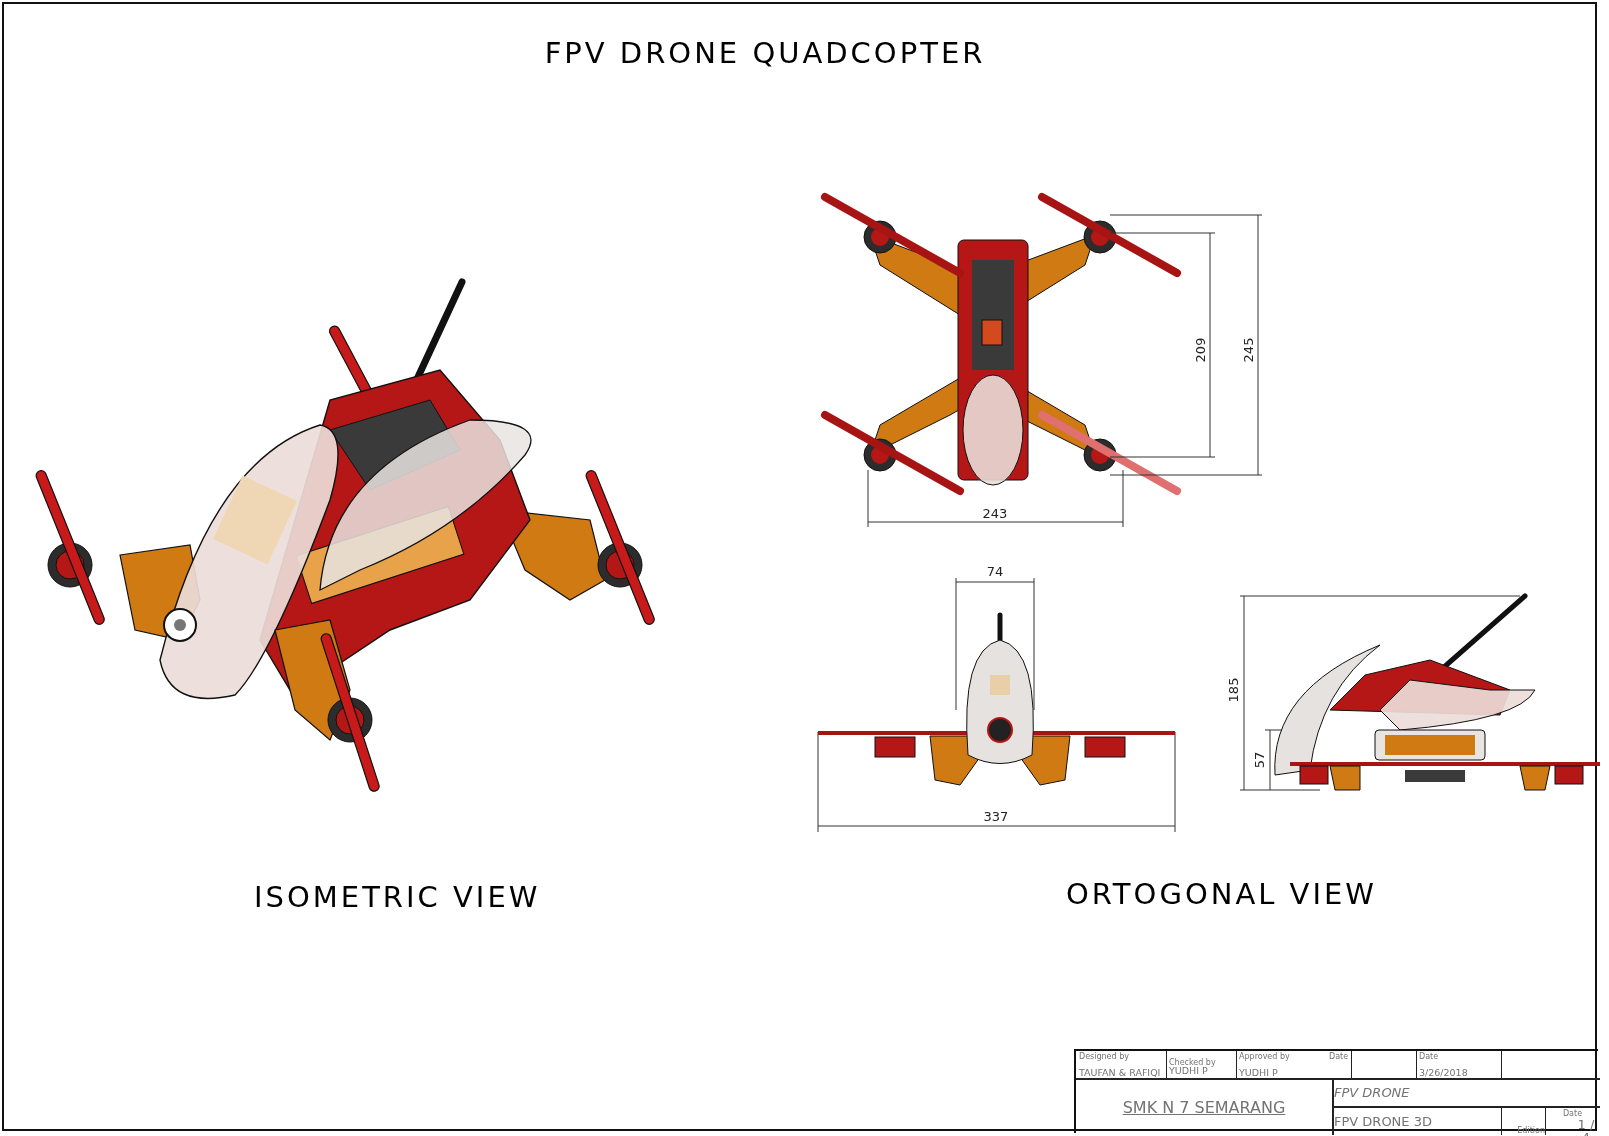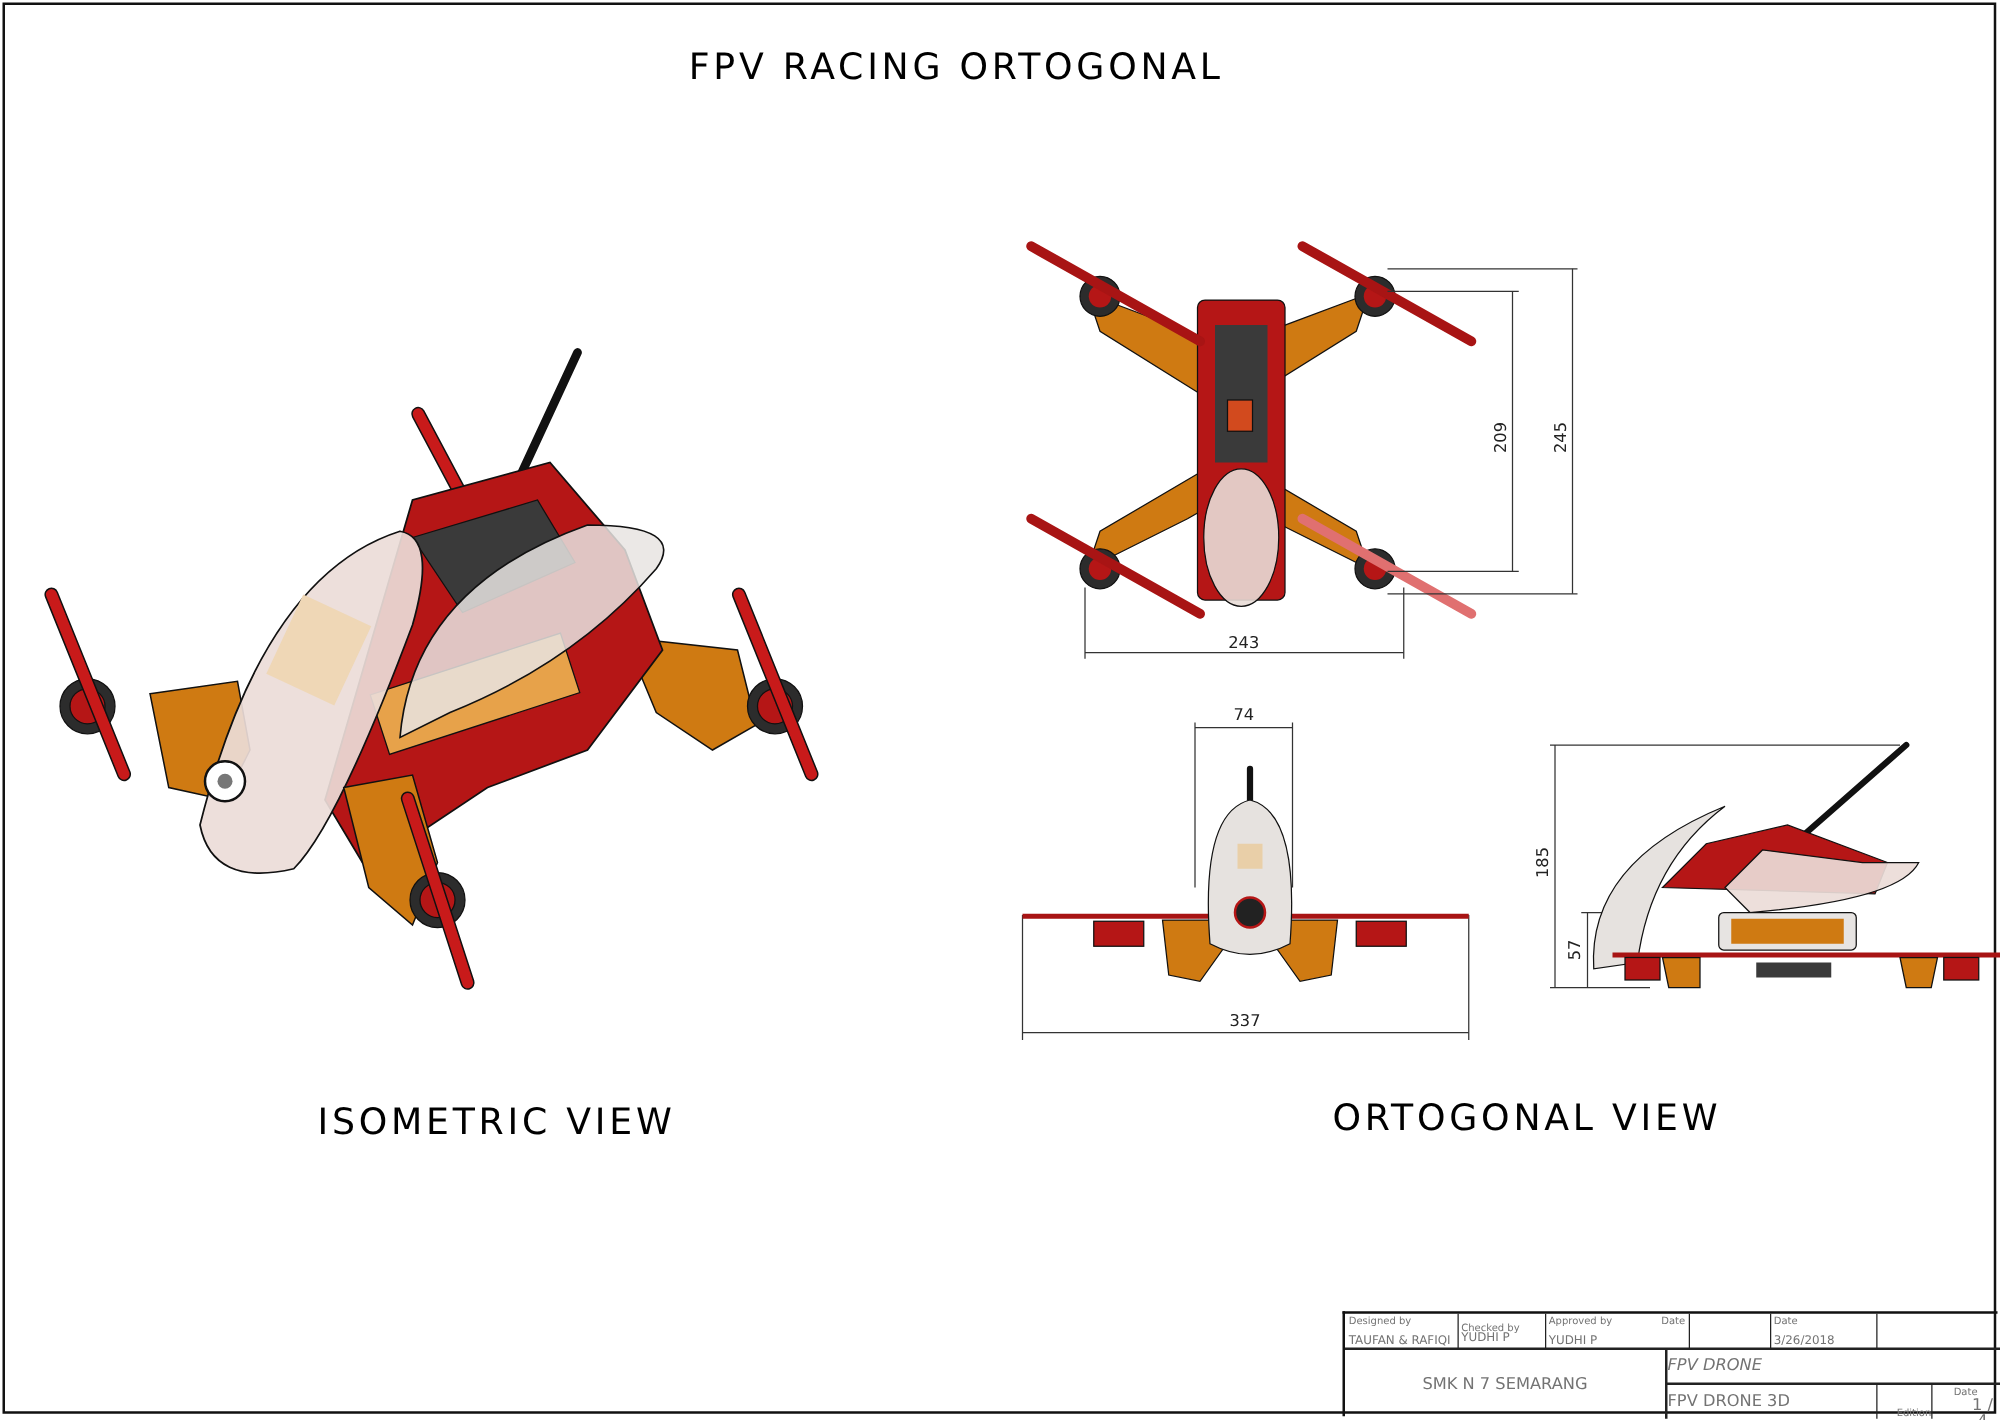--- a/index.html
+++ b/index.html
@@ -20,21 +20,21 @@
   .tb .lbl { font-size: 8px; position: absolute; left: 3px; top: 1px; }
   .tb .val { font-size: 9.5px; position: absolute; left: 3px; bottom: 1px; }
   .tb .vline { position: absolute; width: 1px; background: #222; }
   .tb .hline { position: absolute; height: 2px; background: #222; }
 </style>
 </head>
 <body>
 
 <div class="frame"></div>
 
-<div class="title">FPV RACING ORTOGONAL</div>
+<div class="title">FPV DRONE QUADCOPTER</div>
 
 <svg class="drawing" style="left:30px; top:270px;" width="660" height="540" viewBox="0 0 660 540">
 
   <g>
     <rect x="316" y="52" width="10" height="80" rx="5" fill="#c81a1a" stroke="#111" stroke-width="1.2" transform="rotate(-28 321 92)"></rect>
   </g>
 
   <line x1="375" y1="135" x2="432" y2="12" stroke="#111" stroke-width="7" stroke-linecap="round"></line>
 
   <path d="M470 240 L560 250 L575 310 L540 330 L495 300 Z" fill="#cf7a12" stroke="#111" stroke-width="1.2"></path>
@@ -191,21 +191,21 @@
     <span class="val">YUDHI P</span>
   </div>
   <div class="cell" style="left:250px; top:0; width:25px; height:28px;">
     <span class="lbl">Date</span>
   </div>
   <div class="cell" style="left:340px; top:0; width:85px; height:28px;">
     <span class="lbl">Date</span>
     <span class="val">3/26/2018</span>
   </div>
   <div class="cell" style="left:0; top:28px; width:256px; height:56px; display:flex; align-items:center; justify-content:center;">
-    <span style="font-size:13px;">SMK N 7 SEMARANG</span>
+    <span style="font-size:16px;text-decoration:underline;">SMK N 7 SEMARANG</span>
   </div>
   <div class="cell" style="left:258px; top:28px; width:266px; height:27px; display:flex; align-items:center; font-style:italic;">
     <span style="font-size:13px;">FPV DRONE</span>
   </div>
   <div class="cell" style="left:258px; top:57px; width:167px; height:27px; display:flex; align-items:center; padding-left:0;">
     <span style="font-size:13px;">FPV DRONE 3D</span>
   </div>
   <div class="cell" style="left:425px; top:74px; width:44px; height:27px; text-align:right;">
     <span style="font-size:8px; display:block; margin-top:1px;">Edition</span>
   </div>

